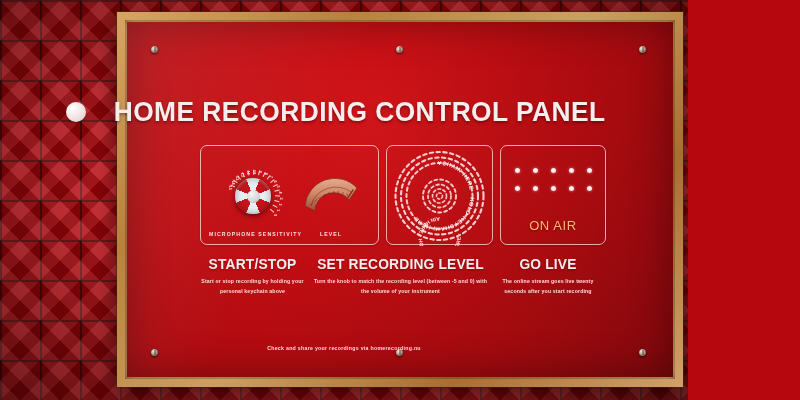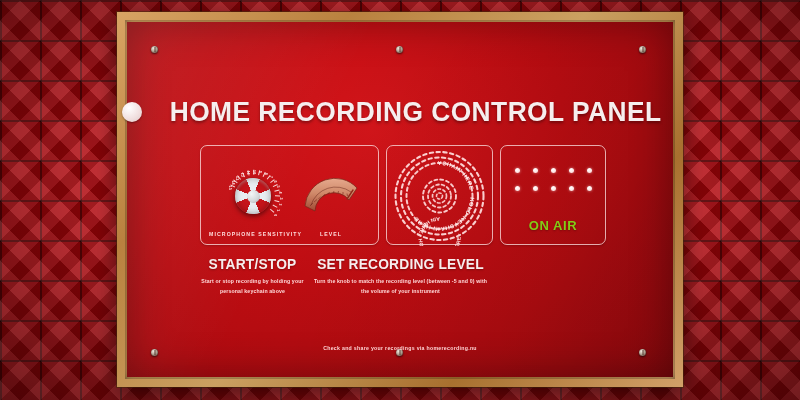--- a/index.html
+++ b/index.html
@@ -1,21 +1,21 @@
 <!DOCTYPE html>
 <html><head>
 <meta charset="utf-8">
 <style>
   html,body{margin:0;padding:0;}
   body{
     width:800px;height:400px;overflow:hidden;
     font-family:"Liberation Sans",sans-serif;
     background:#b5070d;
   }
-  #stage{position:relative;width:800px;height:400px;overflow:hidden;}
+  #stage{position:relative;width:688px;height:400px;overflow:hidden;}
 
   
   .foam{
     position:absolute;inset:0;
     background-color:#c4060c;
     background-image:
       repeating-linear-gradient(45deg,
         rgba(255,255,255,.10) 0 14px,
         rgba(0,0,0,.16) 14px 28px),
       repeating-linear-gradient(-45deg,
@@ -152,21 +152,21 @@
     display:flex;flex-direction:column;gap:13px;align-items:center;
   }
   .dot-row{display:flex;gap:13px;}
   .lamp{
     width:5px;height:5px;border-radius:50%;
     background:radial-gradient(circle at 35% 30%,#ffffff 0%,#ffe5e5 60%,#f3c9c9 100%);
     box-shadow:0 0 3px rgba(255,255,255,.55);
   }
   .onair{
     position:absolute;left:0;right:0;bottom:11px;text-align:center;
-    color:#84cc16;font-size:13px;font-weight:bold;letter-spacing:.6px;
+    color:#fdba74;font-size:13px;font-weight:normal;letter-spacing:.6px;
     text-shadow:0 1px 2px rgba(0,0,0,.3);
   }
 
   
   .captions{
     position:absolute;left:200px;top:256px;width:400px;
     display:flex;gap:7px;
   }
   .cap{text-align:center;}
   .cap.c1{flex:0 0 177px;}
@@ -335,16 +335,20 @@
 
   <div class="captions">
     <div class="cap c2">
       <h3>START/STOP</h3>
       <p>Start or stop recording by holding your personal keychain above</p>
     </div>
     <div class="cap c1">
       <h3>SET RECORDING LEVEL</h3>
       <p>Turn the knob to match the recording level (between -5 and 0) with the volume of your instrument</p>
     </div>
+    <div class="cap c3">
+      <h3>GO LIVE</h3>
+      <p>The online stream goes live twenty seconds after you start recording</p>
+    </div>
   </div>
 
   <div class="footer">Check and share your recordings via homerecording.nu</div>
 </div>
 
 </body></html>

